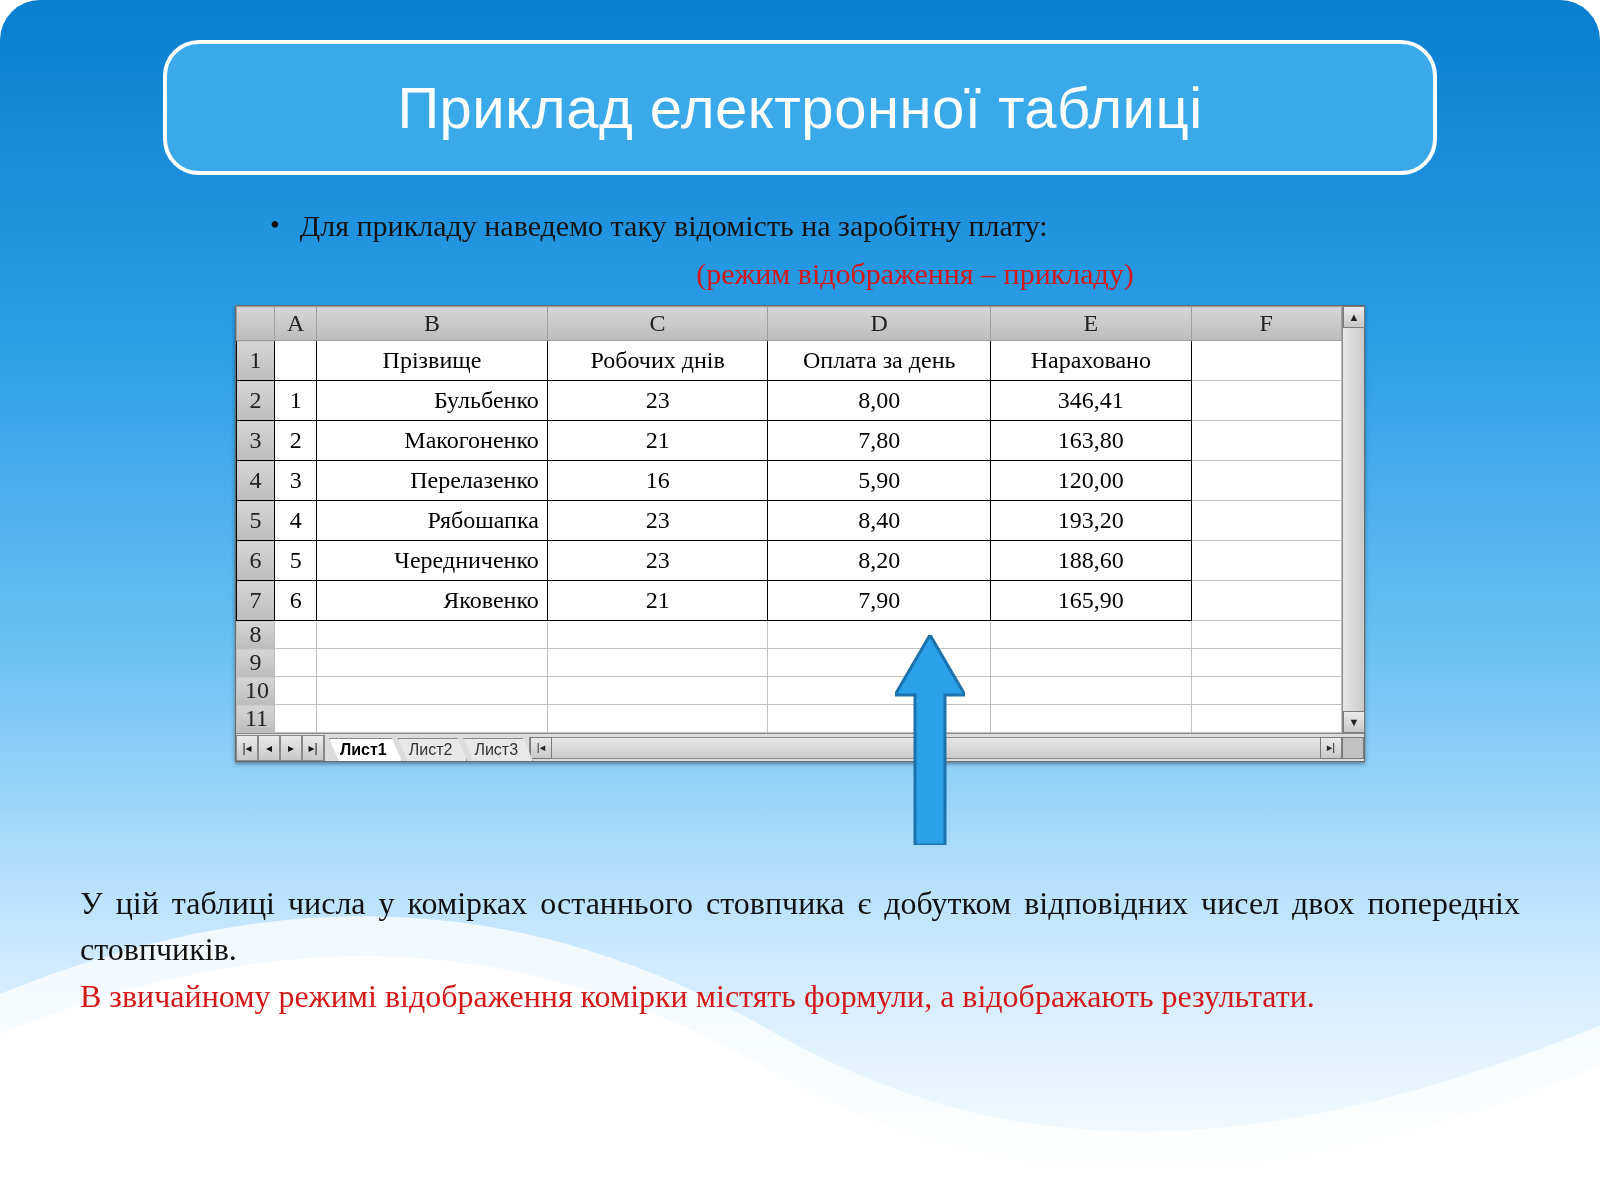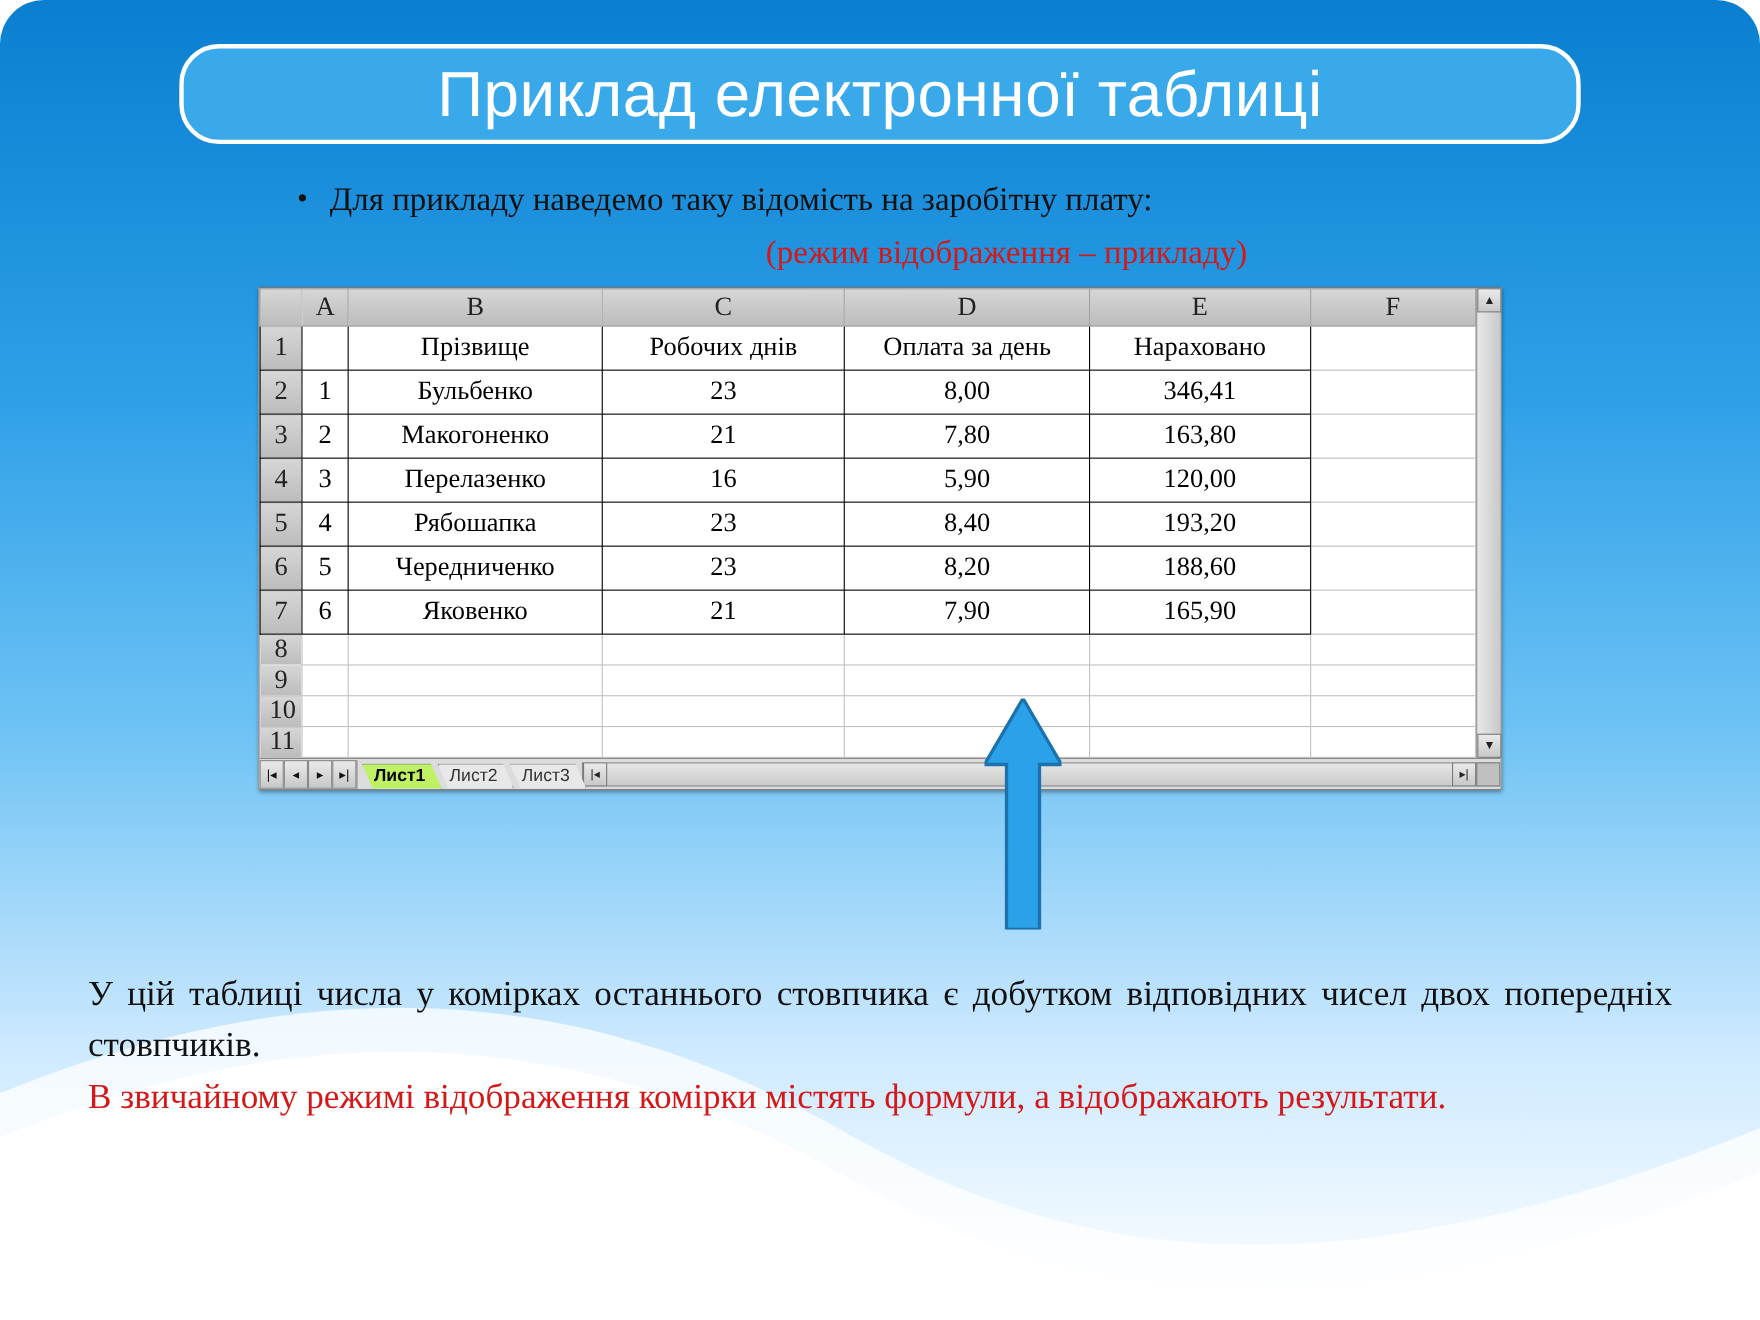--- a/index.html
+++ b/index.html
@@ -28,21 +28,21 @@
     bottom: -160px;
     height: 560px;
     pointer-events: none;
   }
   .wave svg { width: 100%; height: 100%; display:block; }
 
   
   .title-pill {
     margin: 0 auto 30px auto;
     width: 1274px;
-    padding: 8px 50px;
+    padding: 30px 50px;
     background: #3aa9ea;
     border: 4px solid #ffffff;
     border-radius: 36px;
     color: #ffffff;
     font-size: 58px;
     text-align: center;
     font-weight: 400;
     letter-spacing: 0.5px;
     font-family: "Segoe UI", Arial, sans-serif;
   }
@@ -98,21 +98,21 @@
     color: #222;
     text-align: center;
   }
   .sheet-grid .rowhead {
     background: linear-gradient(#d6d6d6, #bcbcbc);
     text-align: center;
     width: 38px;
     color: #222;
   }
   .sheet-grid td.center { text-align: center; }
-  .sheet-grid td.left { text-align: center; }
+  .sheet-grid td.left { text-align: right; }
   .sheet-grid tr.data td {
     border: 1.5px solid #000;
     height: 40px;
   }
   .sheet-grid tr.header-row td {
     border: 1.5px solid #000;
     height: 40px;
     text-align: center;
     font-weight: 400;
   }
@@ -170,21 +170,21 @@
     padding: 2px 14px 2px 10px;
     background: #e8e8e8;
     border: 1px solid #8a8a8a;
     border-bottom: none;
     clip-path: polygon(0 0, calc(100% - 10px) 0, 100% 100%, 10px 100%);
     margin-right: -4px;
     font-size: 16px;
     color: #333;
   }
   .tab.active {
-    background: #bef264;
+    background: #ffffff;
     font-weight: 700;
     color: #000;
   }
   .hscroll {
     flex: 1;
     height: 22px;
     margin: 0 0 0 auto;
     background: linear-gradient(#e8e8e8,#c9c9c9);
     border-left: 1px solid #8a8a8a;
     display:flex;

